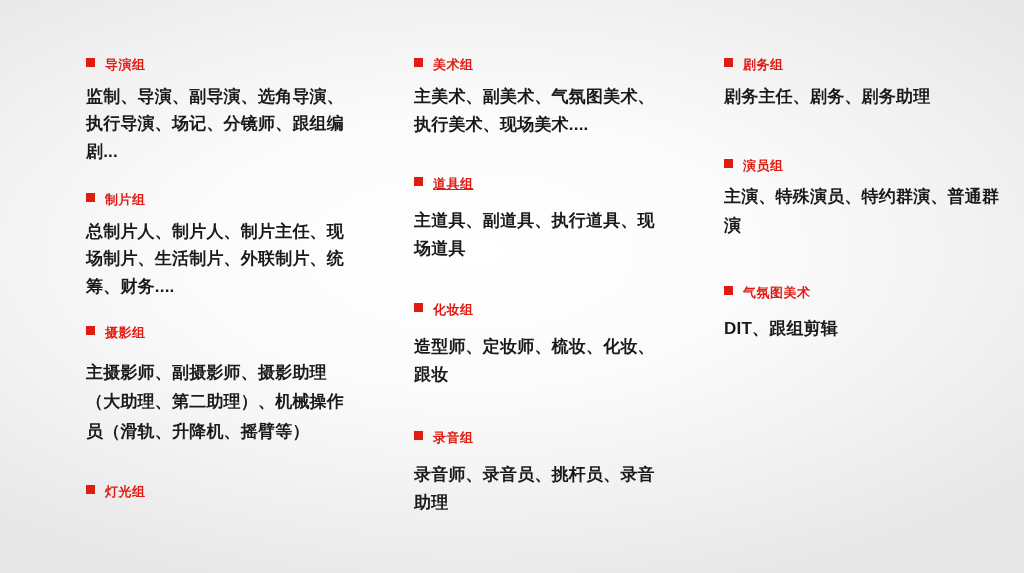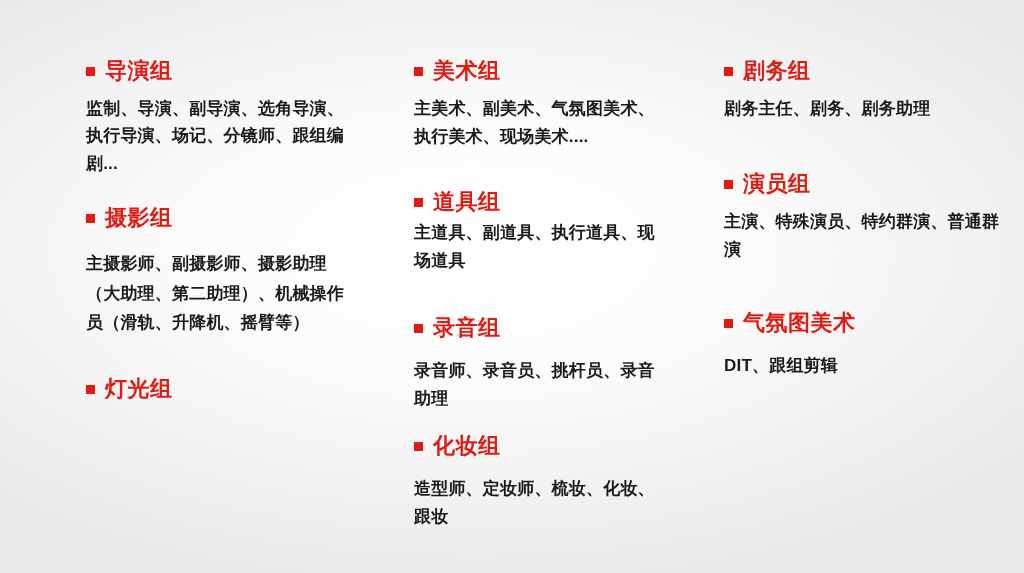--- a/index.html
+++ b/index.html
@@ -43,21 +43,21 @@
   }
   .col-3 {
     width: 344px;
     padding: 56px 20px 0 44px;
   }
   .group {
     margin-bottom: 18px;
   }
   .group-title {
     color: #e01b13;
-    font-size: 22px;
+    font-size: 13px;
     font-weight: bold;
     line-height: 1.35;
     letter-spacing: 0.5px;
     margin: 0 0 9px 0;
     display: flex;
     align-items: baseline;
   }
   .bullet {
     display: inline-block;
     width: 9px;
@@ -80,21 +80,21 @@
   .c1 .g0 { margin-bottom: 26px; }
   .c1 .g1 { margin-bottom: 24px; }
   .c1 .g2 { margin-bottom: 36px; }
   .c1 .g2 .group-body { line-height: 1.74; }
   .c1 .g3 { margin-bottom: 0; }
   .c1 .g3 .group-title { margin-bottom: 14px; }
   .c1 .g2 .group-title { margin-bottom: 16px; }
 
   .c2 .g0 { margin-bottom: 36px; }
   .c2 .g1 { margin-bottom: 38px; }
-  .c2 .g1 .group-title { margin-bottom: 2px; }
+  .c2 .g1 .group-title { margin-bottom: 14px; text-decoration: underline; }
   .c2 .g2 { margin-bottom: 40px; }
   .c2 .g2 .group-title { margin-bottom: 14px; }
   .c2 .g3 .group-title { margin-bottom: 14px; }
 
   .c3 .g0 { margin-bottom: 46px; }
   .c3 .g1 { margin-bottom: 44px; }
   .c3 .g2 { margin-bottom: 0; }
   .c3 .g2 .group-title { margin-bottom: 14px; }
   .c3 .group-body { line-height: 1.66; }
   .col-2 .group-body { line-height: 1.66; }
@@ -105,20 +105,27 @@
 <div class="slide">
   <div class="columns">
 
     <div class="col col-1 c1">
       <div class="group g0">
         <div class="group-title">
           <span class="bullet"></span>
           <span>导演组</span>
         </div>
         <p class="group-body">监制、导演、副导演、选角导演、执行导演、场记、分镜师、跟组编剧...</p>
+      </div>
+      <div class="group g1">
+        <div class="group-title">
+          <span class="bullet"></span>
+          <span>制片组</span>
+        </div>
+        <p class="group-body">总制片人、制片人、制片主任、现场制片、生活制片、外联制片、统筹、财务....</p>
       </div>
       <div class="group g2">
         <div class="group-title">
           <span class="bullet"></span>
           <span>摄影组</span>
         </div>
         <p class="group-body">主摄影师、副摄影师、摄影助理（大助理、第二助理）、机械操作员（滑轨、升降机、摇臂等）</p>
       </div>
       <div class="group g3">
         <div class="group-title">
@@ -136,33 +143,33 @@
         </div>
         <p class="group-body">主美术、副美术、气氛图美术、执行美术、现场美术....</p>
       </div>
       <div class="group g1">
         <div class="group-title">
           <span class="bullet"></span>
           <span>道具组</span>
         </div>
         <p class="group-body">主道具、副道具、执行道具、现场道具</p>
       </div>
+      <div class="group g2">
+        <div class="group-title">
+          <span class="bullet"></span>
+          <span>化妆组</span>
+        </div>
+        <p class="group-body">造型师、定妆师、梳妆、化妆、跟妆</p>
+      </div>
       <div class="group g3">
         <div class="group-title">
           <span class="bullet"></span>
           <span>录音组</span>
         </div>
         <p class="group-body">录音师、录音员、挑杆员、录音助理</p>
-      </div>
-      <div class="group g2">
-        <div class="group-title">
-          <span class="bullet"></span>
-          <span>化妆组</span>
-        </div>
-        <p class="group-body">造型师、定妆师、梳妆、化妆、跟妆</p>
       </div>
     </div>
 
     <div class="col col-3 c3">
       <div class="group g0">
         <div class="group-title">
           <span class="bullet"></span>
           <span>剧务组</span>
         </div>
         <p class="group-body">剧务主任、剧务、剧务助理</p>

